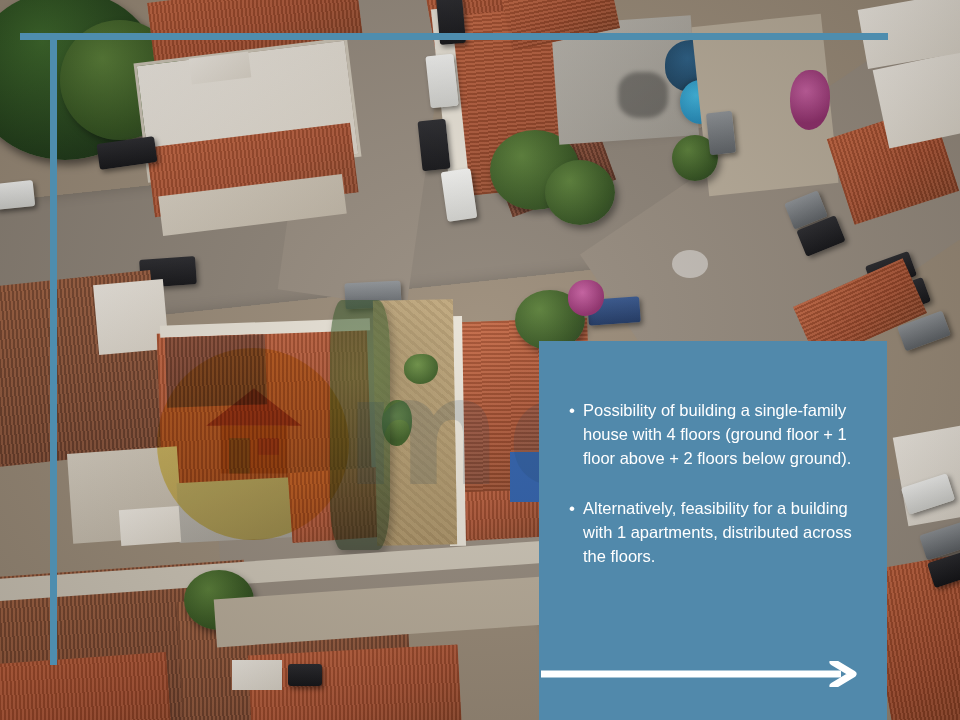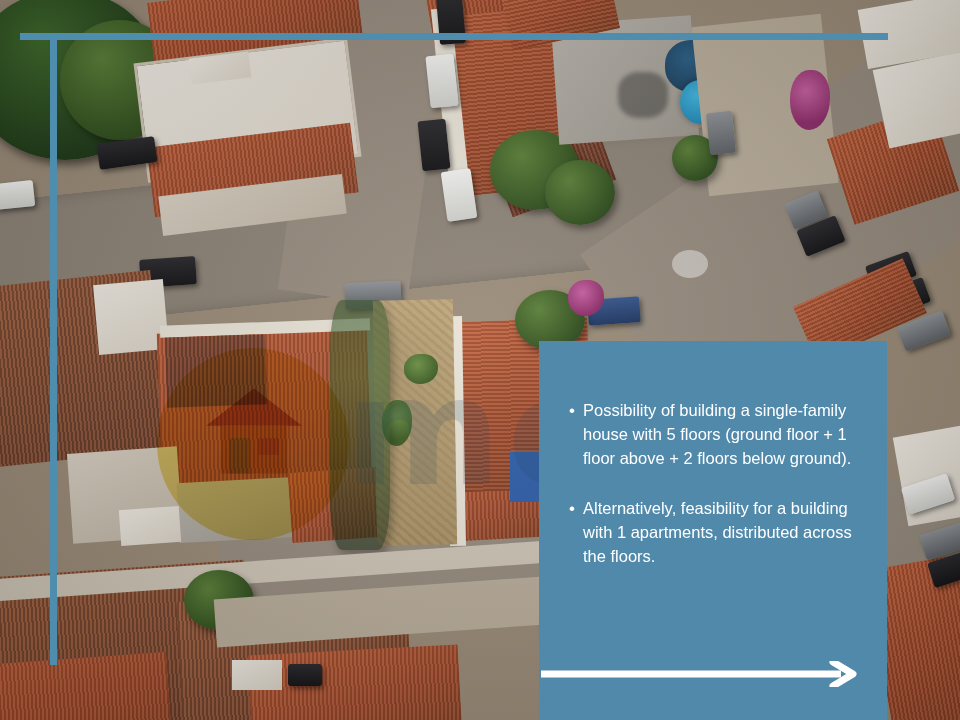--- a/index.html
+++ b/index.html
@@ -267,21 +267,21 @@
 
   <div class="guide" style="left:20px;  top:33px;  width:868px; height:7px;"></div>
   <div class="guide" style="left:50px;  top:33px;  width:7px;   height:632px;"></div>
 
   <div id="panel">
 
 
     <div id="bullets">
       <div class="bullet">
         <span class="dot">•</span>
-        <span class="txt">Possibility of building a single-family house with 5 floors (ground floor + 1 floor above + 2 floors below ground).</span>
+        <span class="txt">Possibility of building a single-family house with 4 floors (ground floor + 1 floor above + 2 floors below ground).</span>
       </div>
       <div class="bullet">
         <span class="dot">•</span>
         <span class="txt">Alternatively, feasibility for a building with 1 apartments, distributed across the floors.</span>
       </div>
     </div>
 
     <svg id="arrow" viewBox="0 0 316 26">
       <line x1="0" y1="13" x2="300" y2="13" stroke="#ffffff" stroke-width="7"></line>
       <polyline points="292,1 312,13 292,25" fill="none" stroke="#ffffff" stroke-width="7" stroke-linecap="round" stroke-linejoin="round"></polyline>

